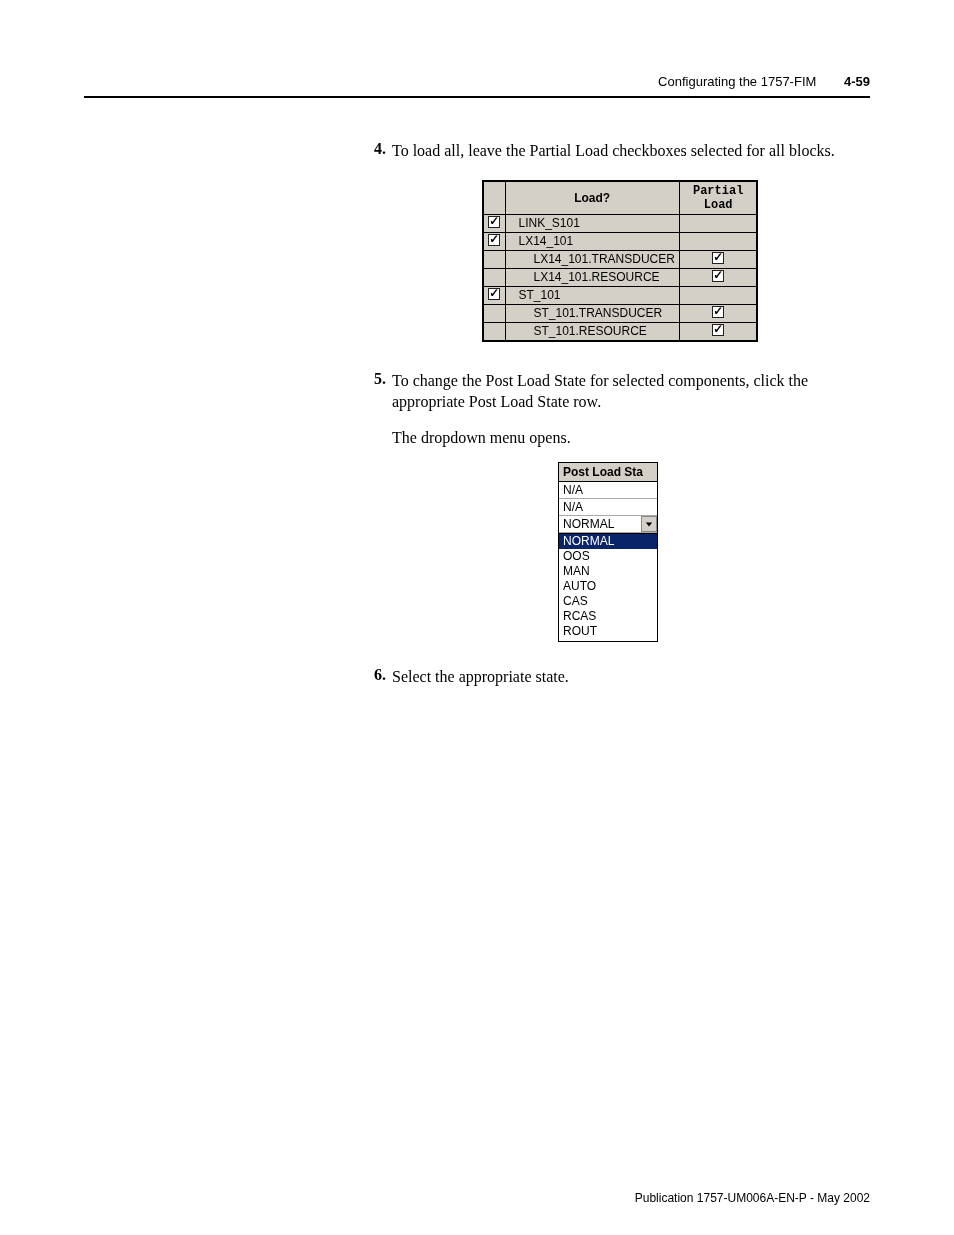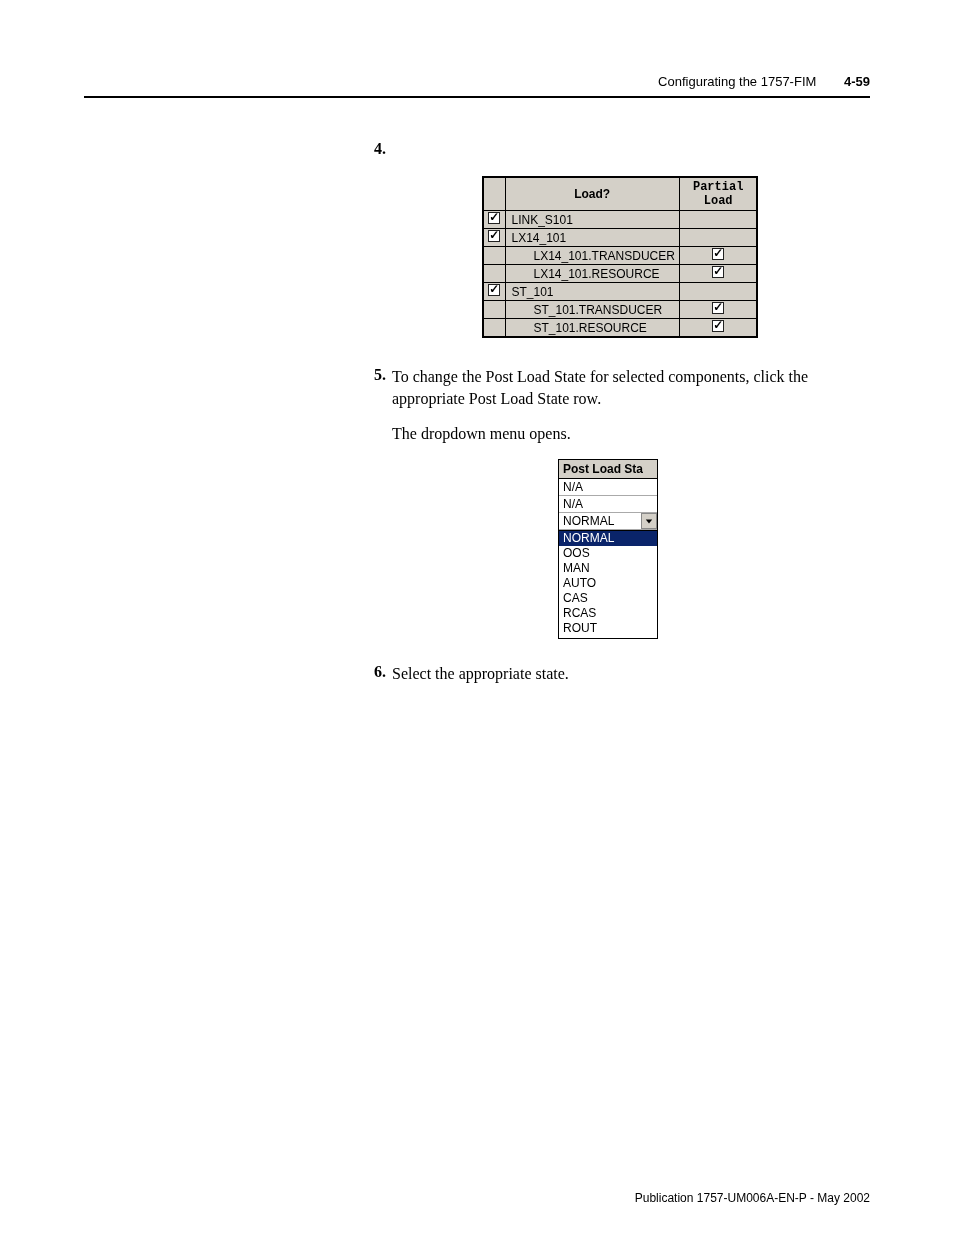--- a/index.html
+++ b/index.html
@@ -13,21 +13,21 @@
   .step { display: flex; margin-bottom: 8px; }
   .step .num { font-weight: bold; width: 22px; flex-shrink: 0; font-size: 16px; text-align: right; margin-right: 6px;}
   .step .txt { font-size: 16px; line-height: 1.35; font-family: Georgia, 'Times New Roman', serif; }
   .para { margin-left: 28px; font-size: 16px; line-height: 1.35; margin-top: 14px; margin-bottom: 14px; }
 
   
   .tbl1-wrap { margin: 18px 0 28px 118px; }
   .tbl1 { border-collapse: collapse; font-family: Arial, Helvetica, sans-serif; font-size: 12px; background:#d4d0c8; border: 2px solid #000;}
   .tbl1 th { background: #d4d0c8; border: 1px solid #000; padding: 2px 8px; font-weight: bold; font-size: 12px; }
   .tbl1 td { border: 1px solid #000; padding: 1px 4px; vertical-align: middle; background:#d4d0c8; }
-  .tbl1 td.label { padding-left: 6px; text-align:left; }
+  .tbl1 td.label { padding-left: 13px; text-align:left; }
   .tbl1 td.child { padding-left: 28px; text-align:left;}
   .tbl1 td.cbcell { text-align:center; width:22px; }
   .tbl1 td.plcell { text-align:center; width:78px; }
   .cb { display:inline-block; width:12px; height:12px; border:1px solid #222; background:#fff; position:relative; }
   .cb.checked::after { content:"✓"; position:absolute; top:-3px; left:0px; font-size:12px; font-weight:bold; color:#000;}
 
   
   .dd-wrap { margin: 14px 0 24px 194px; width: 100px; font-family: Arial, Helvetica, sans-serif; font-size: 12px; }
   .dd { border: 1px solid #000; background:#1d4ed8; }
   .dd .hdr { font-weight:bold; background:#d4d0c8; padding: 2px 4px; border-bottom:1px solid #000;}
@@ -49,20 +49,21 @@
   <div class="header">
     <span class="title">Configurating the 1757-FIM</span>
     <span class="pagenum">4-59</span>
   </div>
   <div class="hr"></div>
 
   <div class="content">
 
     <div class="step">
       <div class="num">4.</div>
+      <div class="txt">To load all, leave the Partial Load checkboxes selected for all blocks.</div>
     </div>
 
     <div class="tbl1-wrap">
       <table class="tbl1">
         <tbody>
             <tr>
           <th style="width:22px;"></th>
           <th style="width:160px;text-align:center;">Load?</th>
           <th style="width:78px;font-family:Liberation Mono, monospace;">Partial Load</th>
         </tr>

